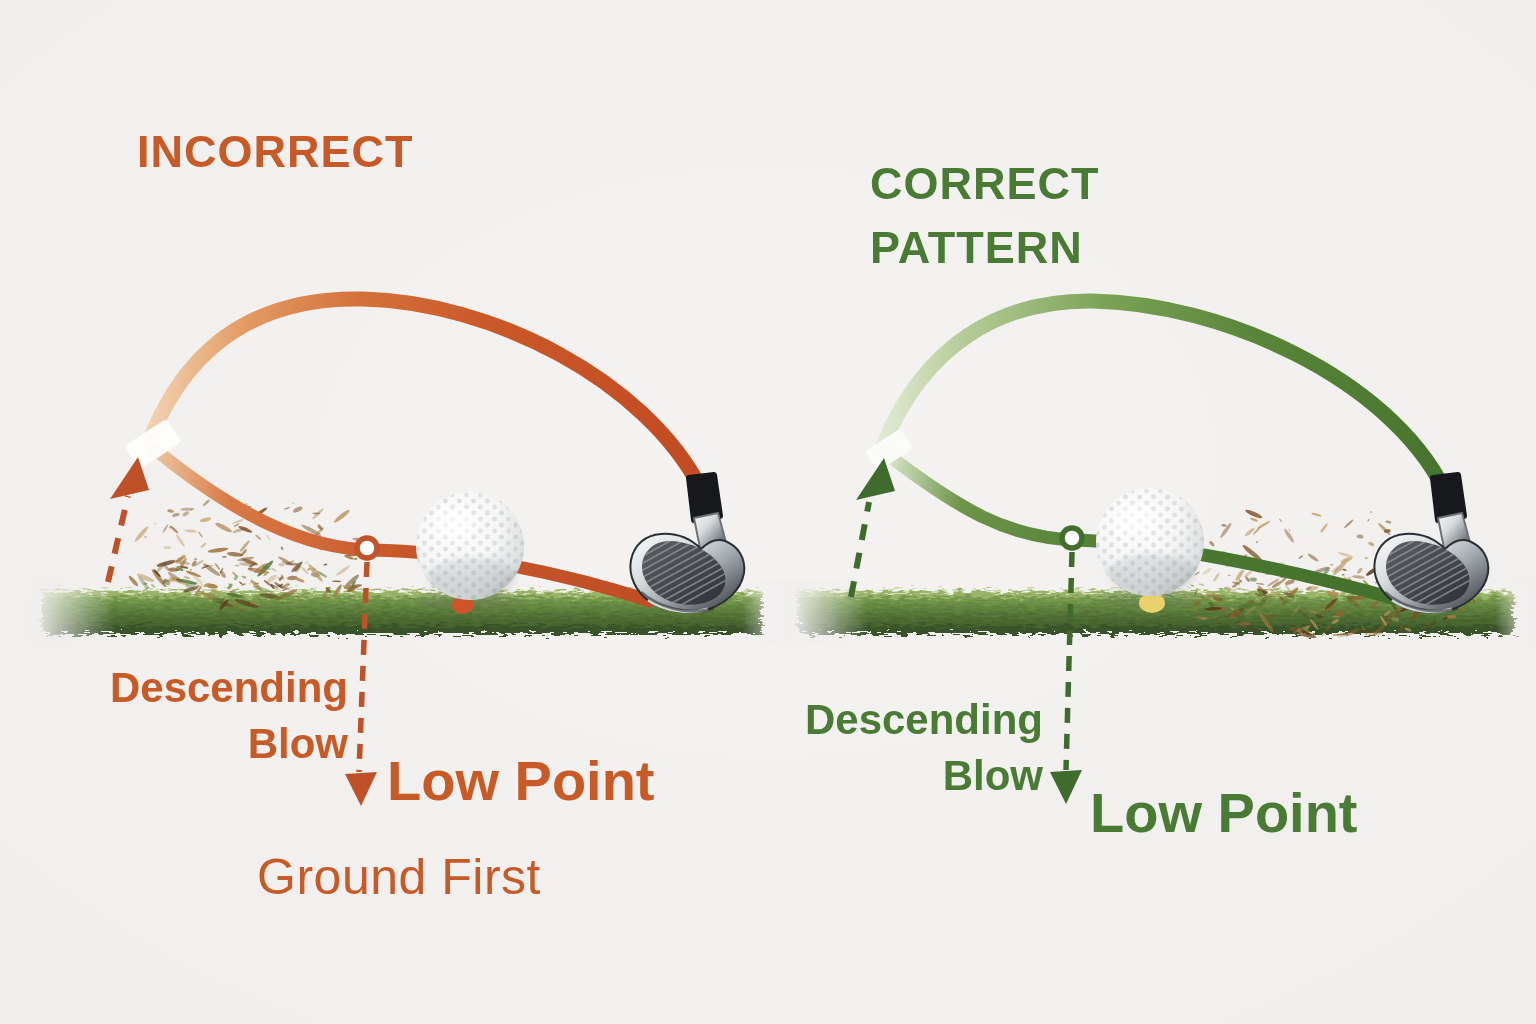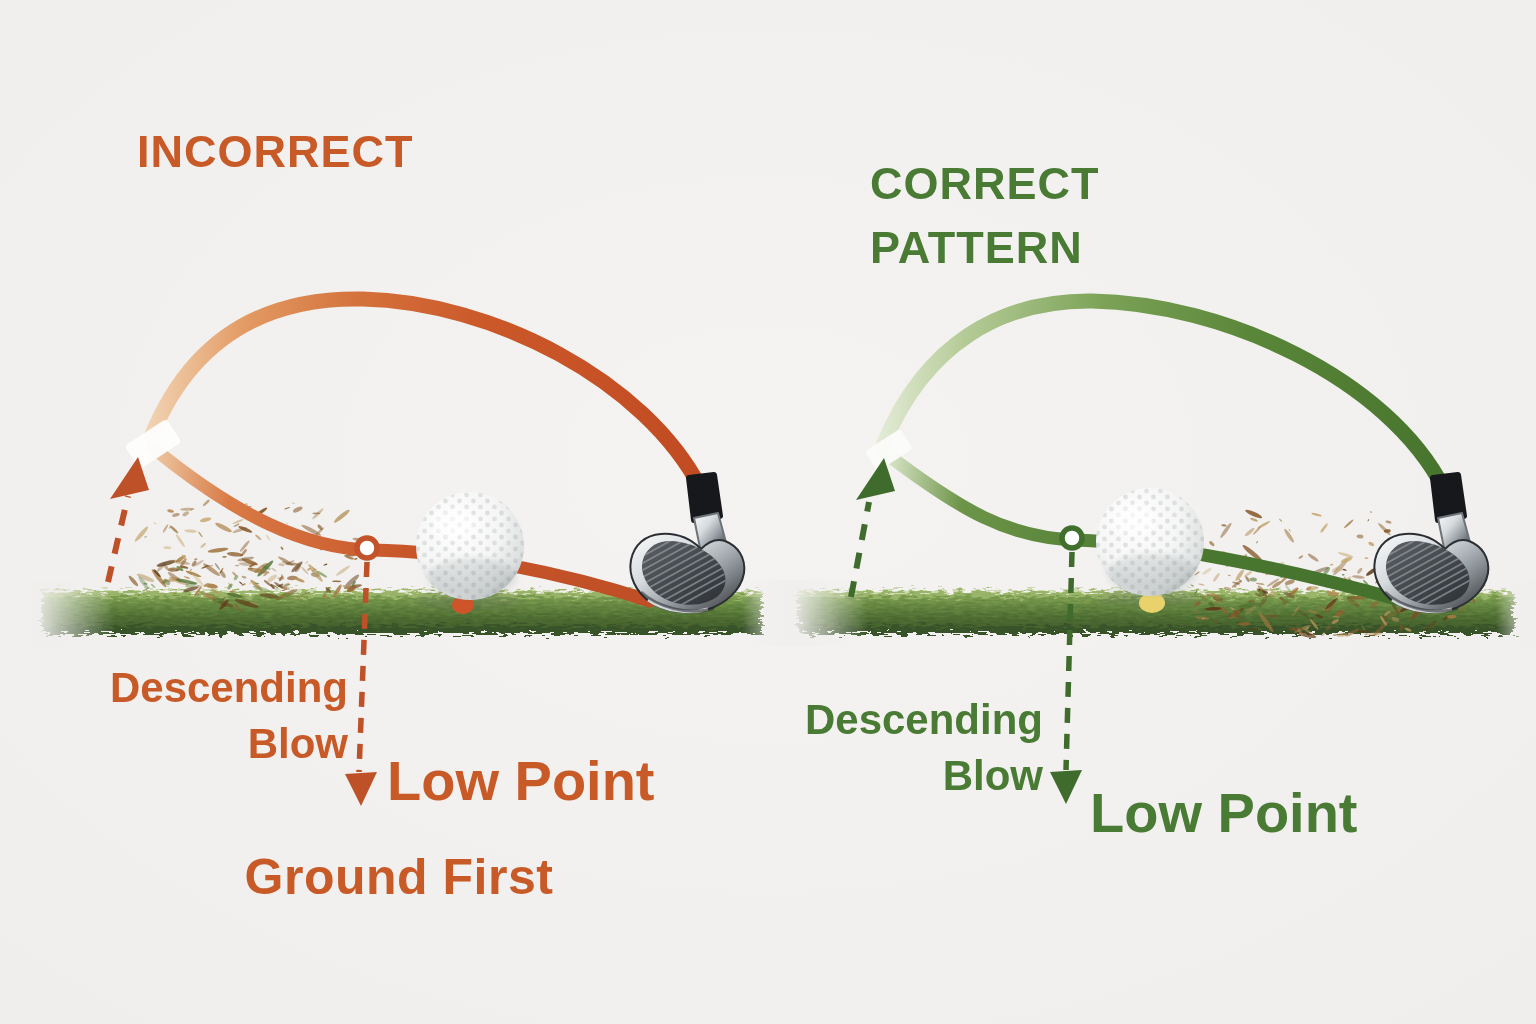--- a/index.html
+++ b/index.html
@@ -15,21 +15,21 @@
   .t-right{color:var(--accent-right,#4a7b35);margin-top:32px;}
   .title{font-size:45px;font-weight:600;letter-spacing:1px;line-height:64px;text-align:left;width:520px;white-space:normal;}
   #title-left{left:137px;top:120px;}
   #title-right{left:870px;top:120px;}
   .swing{font-size:42px;font-weight:600;line-height:56px;text-align:right;width:250px;white-space:normal;}
   #swing-left{left:98px;top:660px;}
   #swing-right{left:793px;top:660px;}
   .lowpoint{font-size:56px;font-weight:700;text-align:right;}
   #lp-left{left:387px;top:748px;}
   #lp-right{left:1090px;top:748px;}
-  .contact{font-size:50px;font-weight:700;letter-spacing:0.5px;text-align:center;width:520px;}
+  .contact{font-size:50px;font-weight:400;letter-spacing:0.5px;text-align:center;width:520px;}
   #contact-left{left:139px;top:848px;}
   #contact-right{left:885px;top:848px;}
 </style>
 </head>
 <body>
 
 <div class="stage">
 
 <svg class="gfx" width="1536" height="1024" viewBox="0 0 1536 1024">
   <defs>

